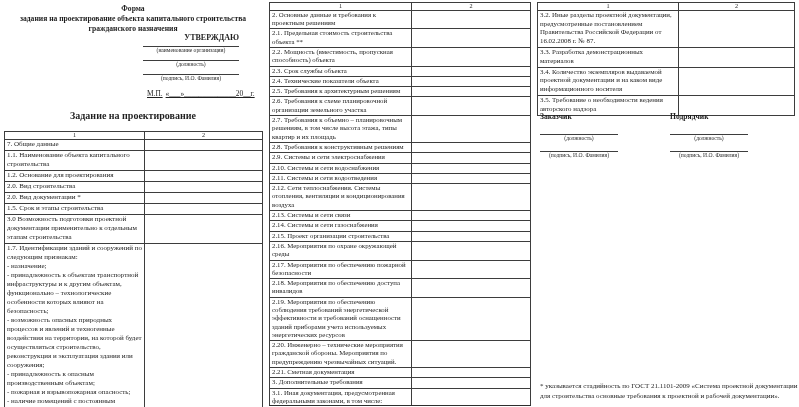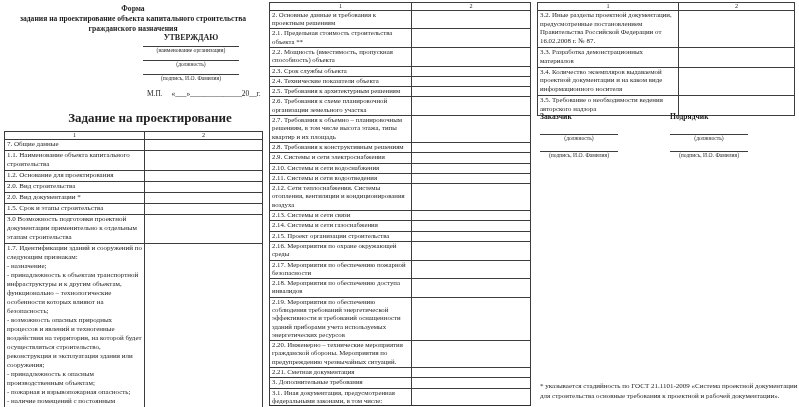--- a/index.html
+++ b/index.html
@@ -14,29 +14,29 @@
   table.doc-table td{border:1px solid #3d3d3d;vertical-align:top;}
   .label-cell{padding:0 2px 1px 2px;white-space:pre-line;word-wrap:break-word;}
   .value-cell{padding:0;}
   .header-cell{text-align:center;padding:2px 2px;white-space:pre-line;line-height:8.2px;}
   .num-row td{text-align:center;font-size:6.2px;line-height:6.8px;padding:0;}
   
   #page1{left:0;width:266px;padding-left:12px;}
   .doc-title{position:absolute;left:0;top:4px;width:266px;text-align:center;
     font-weight:bold;font-size:7.6px;line-height:10px;white-space:pre-line;}
   .approve-block{position:absolute;left:143px;top:33px;width:96px;}
-  .approve-header{text-align:center;font-weight:bold;font-size:8px;line-height:9px;}
+  .approve-header{text-align:right;font-weight:bold;font-size:8px;line-height:9px;}
   .sig-line{border-bottom:1px solid #3d3d3d;height:0;}
   .sig-label{text-align:center;font-size:5.6px;line-height:7px;color:#2a2a2a;}
   .approve-block .sig-line{margin-top:4px;}
   .approve-block .g2 .sig-line{margin-top:6px;}
-  .mp-row{position:absolute;left:147px;top:89px;width:108px;display:flex;gap:9px;
-    font-size:7.4px;line-height:9px;}
+  .mp-row{position:absolute;left:147px;top:89px;width:108px;display:flex;gap:3px;
+    font-size:7.4px;line-height:9px;text-decoration:underline;}
   .doc-subtitle{position:absolute;left:0;top:110px;width:266px;text-align:center;
-    font-weight:bold;font-size:13px;margin-left:17px;}
+    font-weight:bold;font-size:10px;}
   #table1-wrap{position:absolute;left:4px;top:131px;width:259px;}
   #table1-wrap .doc-table{font-size:7px;line-height:9px;}
   
   #page2{left:266px;width:267px;}
   #table2-wrap{position:absolute;left:3px;top:2px;width:262px;height:403px;
     overflow:hidden;border-bottom:1px solid #2e2e2e;}
   #table2-wrap .doc-table{font-size:6.8px;line-height:8.3px;}
   
   #page3{left:533px;width:266px;}
   #table3-wrap{position:absolute;left:4px;top:2px;width:258px;}

